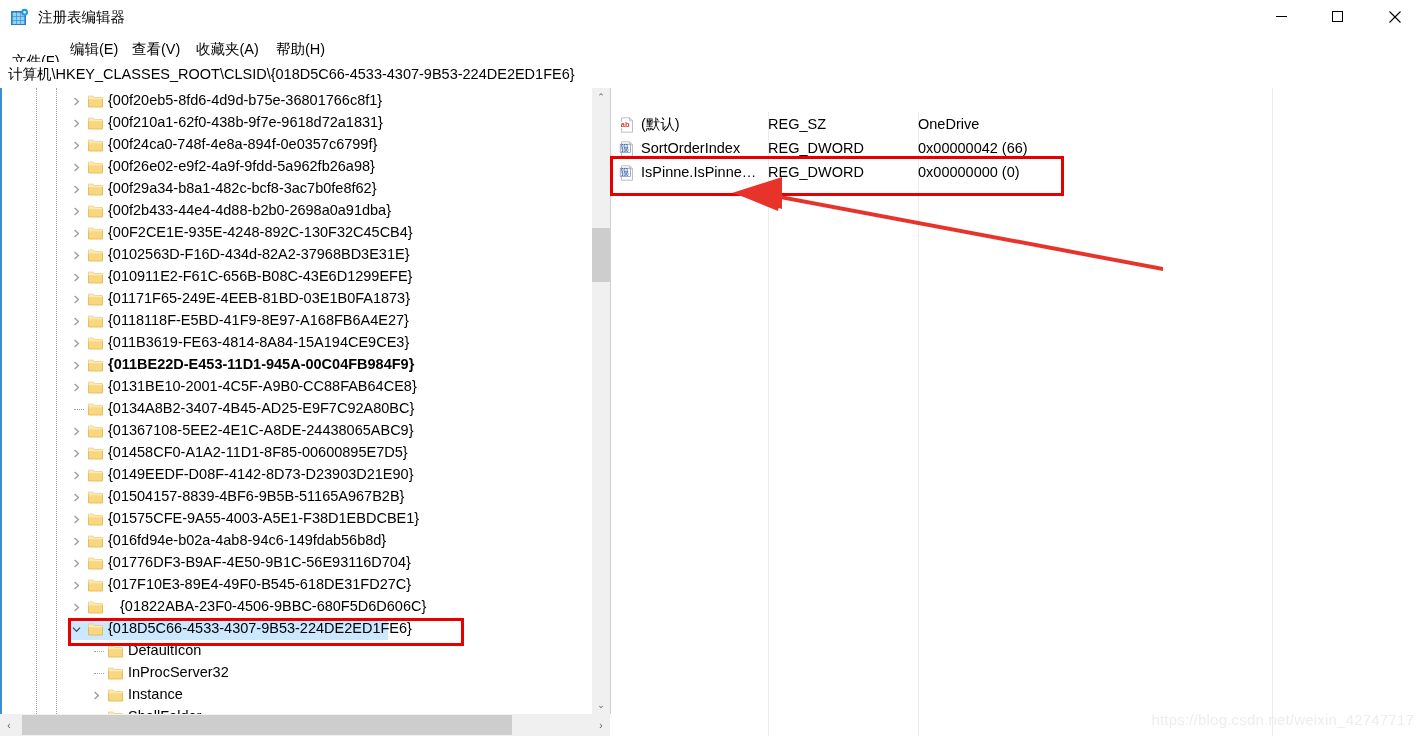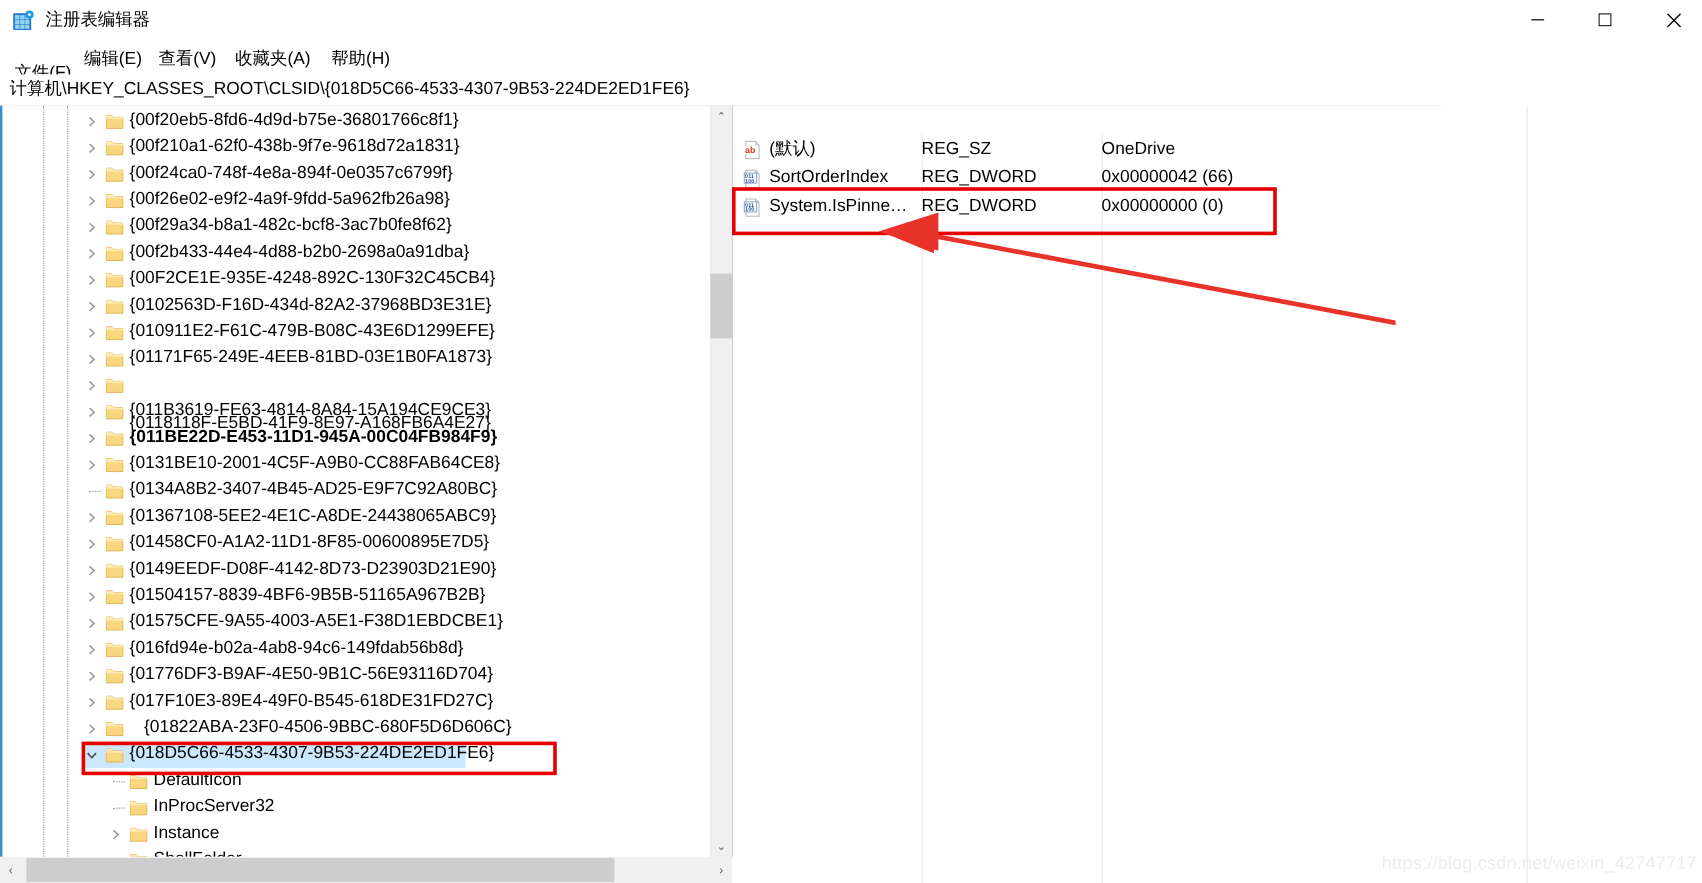--- a/index.html
+++ b/index.html
@@ -327,21 +327,21 @@
         <div class="trow" style="top: 178px;">
           <div class="chev" style="left: 68px;">
             <svg width="9" height="9" viewBox="0 0 9 9">
               <path d="M2.6 1 L6.4 4.5 L2.6 8" fill="none" stroke="#9a9a9a" stroke-width="1.3"></path>
             </svg>
           </div>
           <div class="folder" style="left: 88px;"><svg width="15" height="14" viewBox="0 0 15 14">
               <path d="M0.5 2.2 L5.3 2.2 L6.6 3.8 L14.5 3.8 L14.5 13 L0.5 13 Z" fill="#f8d77e" stroke="#e0b44c" stroke-width="0.8"></path>
               <path d="M0.5 2.2 L5.3 2.2 L6.6 3.8 L14.5 3.8 L14.5 5.2 L0.5 5.2 Z" fill="#fde9b5"></path>
             </svg></div>
-          <div class="tlabel" style="left: 108px;">{010911E2-F61C-479B-B08C-43E6D1299EFE}</div>
+          <div class="tlabel" style="left: 108px;">{010911E2-F61C-656B-B08C-43E6D1299EFE}</div>
         </div>
         <div class="trow" style="top: 200px;">
           <div class="chev" style="left: 68px;">
             <svg width="9" height="9" viewBox="0 0 9 9">
               <path d="M2.6 1 L6.4 4.5 L2.6 8" fill="none" stroke="#9a9a9a" stroke-width="1.3"></path>
             </svg>
           </div>
           <div class="folder" style="left: 88px;"><svg width="15" height="14" viewBox="0 0 15 14">
               <path d="M0.5 2.2 L5.3 2.2 L6.6 3.8 L14.5 3.8 L14.5 13 L0.5 13 Z" fill="#f8d77e" stroke="#e0b44c" stroke-width="0.8"></path>
               <path d="M0.5 2.2 L5.3 2.2 L6.6 3.8 L14.5 3.8 L14.5 5.2 L0.5 5.2 Z" fill="#fde9b5"></path>
@@ -351,21 +351,21 @@
         <div class="trow" style="top: 222px;">
           <div class="chev" style="left: 68px;">
             <svg width="9" height="9" viewBox="0 0 9 9">
               <path d="M2.6 1 L6.4 4.5 L2.6 8" fill="none" stroke="#9a9a9a" stroke-width="1.3"></path>
             </svg>
           </div>
           <div class="folder" style="left: 88px;"><svg width="15" height="14" viewBox="0 0 15 14">
               <path d="M0.5 2.2 L5.3 2.2 L6.6 3.8 L14.5 3.8 L14.5 13 L0.5 13 Z" fill="#f8d77e" stroke="#e0b44c" stroke-width="0.8"></path>
               <path d="M0.5 2.2 L5.3 2.2 L6.6 3.8 L14.5 3.8 L14.5 5.2 L0.5 5.2 Z" fill="#fde9b5"></path>
             </svg></div>
-          <div class="tlabel" style="left: 108px; margin-top: 33px;">{0118118F-E5BD-41F9-8E97-A168FB6A4E27}</div>
+          <div class="tlabel" style="left: 108px;">{0118118F-E5BD-41F9-8E97-A168FB6A4E27}</div>
         </div>
         <div class="trow" style="top: 244px;">
           <div class="chev" style="left: 68px;">
             <svg width="9" height="9" viewBox="0 0 9 9">
               <path d="M2.6 1 L6.4 4.5 L2.6 8" fill="none" stroke="#9a9a9a" stroke-width="1.3"></path>
             </svg>
           </div>
           <div class="folder" style="left: 88px;"><svg width="15" height="14" viewBox="0 0 15 14">
               <path d="M0.5 2.2 L5.3 2.2 L6.6 3.8 L14.5 3.8 L14.5 13 L0.5 13 Z" fill="#f8d77e" stroke="#e0b44c" stroke-width="0.8"></path>
               <path d="M0.5 2.2 L5.3 2.2 L6.6 3.8 L14.5 3.8 L14.5 5.2 L0.5 5.2 Z" fill="#fde9b5"></path>
@@ -605,21 +605,21 @@
           <div class="vdata">0x00000042 (66)</div>
         </div>
         <div class="vrow" style="top: 73px;">
           <div class="vicon"><svg width="16" height="16" viewBox="0 0 16 16">
               <path d="M2.5 0.8 L10.5 0.8 L13.5 3.8 L13.5 15.2 L2.5 15.2 Z" fill="#ffffff" stroke="#b9b9b9" stroke-width="0.9"></path>
               <path d="M10.5 0.8 L10.5 3.8 L13.5 3.8 Z" fill="#e8e8e8" stroke="#b9b9b9" stroke-width="0.7"></path>
               <rect x="1.2" y="3.2" width="10.4" height="8.4" fill="#ffffff" stroke="#6f8ec4" stroke-width="0.7"></rect>
               <text x="1.9" y="7.3" font-family="Liberation Sans, sans-serif" font-size="4.6" font-weight="bold" fill="#2a4f9e">011</text>
               <text x="1.9" y="11.2" font-family="Liberation Sans, sans-serif" font-size="4.6" font-weight="bold" fill="#2a4f9e">100</text>
             </svg></div>
-          <div class="vname">System.IsPinne…</div>
+          <div class="vname">IsPinne.IsPinne…</div>
           <div class="vtype">REG_DWORD</div>
           <div class="vdata">0x00000000 (0)</div>
         </div>
       </div>
   </div>
 
   <div class="anno-rect" style="left:68px;top:618px;width:390px;height:22px;"></div>
   <div class="anno-rect" style="left:610px;top:156px;width:448px;height:34px;"></div>
 
   <svg class="anno-arrow" style="left:720px;top:175px;" width="450" height="105" viewBox="0 0 450 105">

